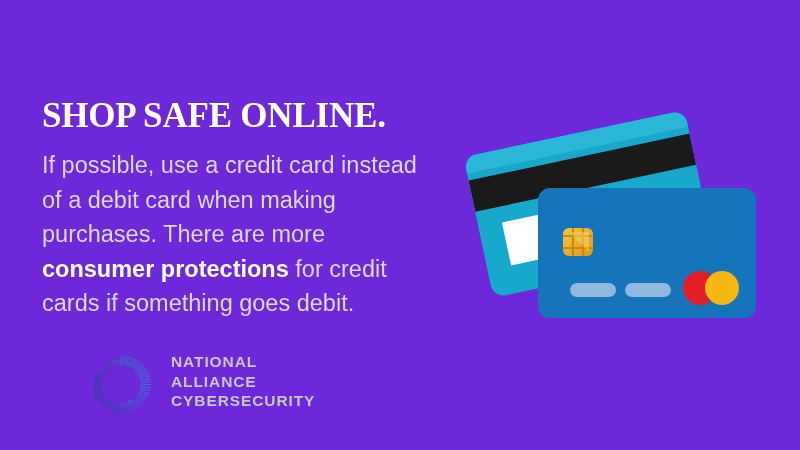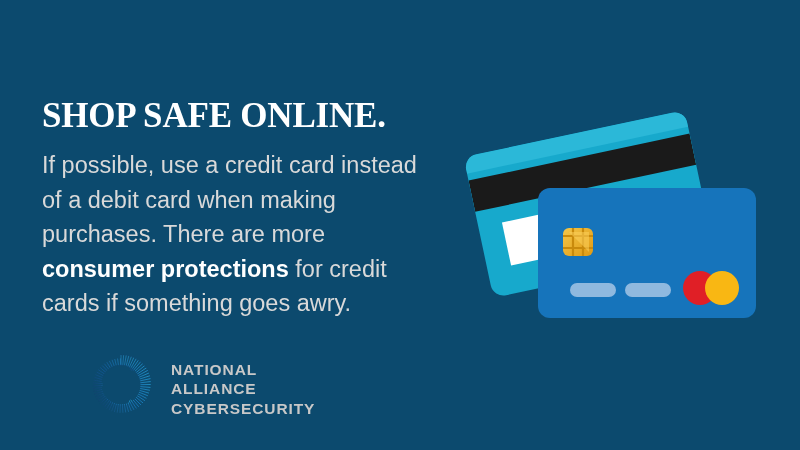--- a/index.html
+++ b/index.html
@@ -11,21 +11,21 @@
     width: 800px;
     height: 450px;
     overflow: hidden;
     background: #333333;
     font-family: "Liberation Sans", sans-serif;
   }
   .poster {
     position: relative;
     width: 800px;
     height: 450px;
-    background: #0c4a6e;
+    background: #6d28d9;
     overflow: hidden;
   }
 
   
   .text-block {
     position: absolute;
     left: 42px;
     top: 96px;
     width: 410px;
   }
@@ -52,21 +52,21 @@
     font-weight: bold;
     color: #ffffff;
   }
 
   
   .logo {
     position: absolute;
     left: 88px;
     top: 352px;
     display: flex;
-    align-items: flex-end;
+    align-items: flex-start;
   }
   .logo-mark {
     width: 66px;
     height: 66px;
     flex: 0 0 auto;
   }
   .logo-text {
     margin-left: 17px;
     font-family: "Liberation Sans", sans-serif;
     font-weight: bold;
@@ -93,21 +93,21 @@
   }
 </style>
 </head>
 <body>
 
 <div class="poster">
 
   <div class="text-block">
     <h1 class="headline">SHOP SAFE ONLINE.</h1>
 
-    <p class="body-copy"><span>If possible, use a credit card instead of a debit card when making purchases. There are more </span><span class="emph">consumer protections</span><span> for credit cards if something goes awry.</span></p>
+    <p class="body-copy"><span>If possible, use a credit card instead of a debit card when making purchases. There are more </span><span class="emph">consumer protections</span><span> for credit cards if something goes debit.</span></p>
   </div>
 
   <div class="cards">
     <svg width="330" height="230" viewBox="0 0 330 230" xmlns="http://www.w3.org/2000/svg">
       <defs>
         <clipPath id="backCardClip">
           <rect x="16" y="22" width="226" height="144" rx="13" ry="13" transform="rotate(-12 129 94)"></rect>
         </clipPath>
         <linearGradient id="chipGrad" x1="0" y1="0" x2="1" y2="1">
           <stop offset="0%" stop-color="#f3c64a"></stop>

